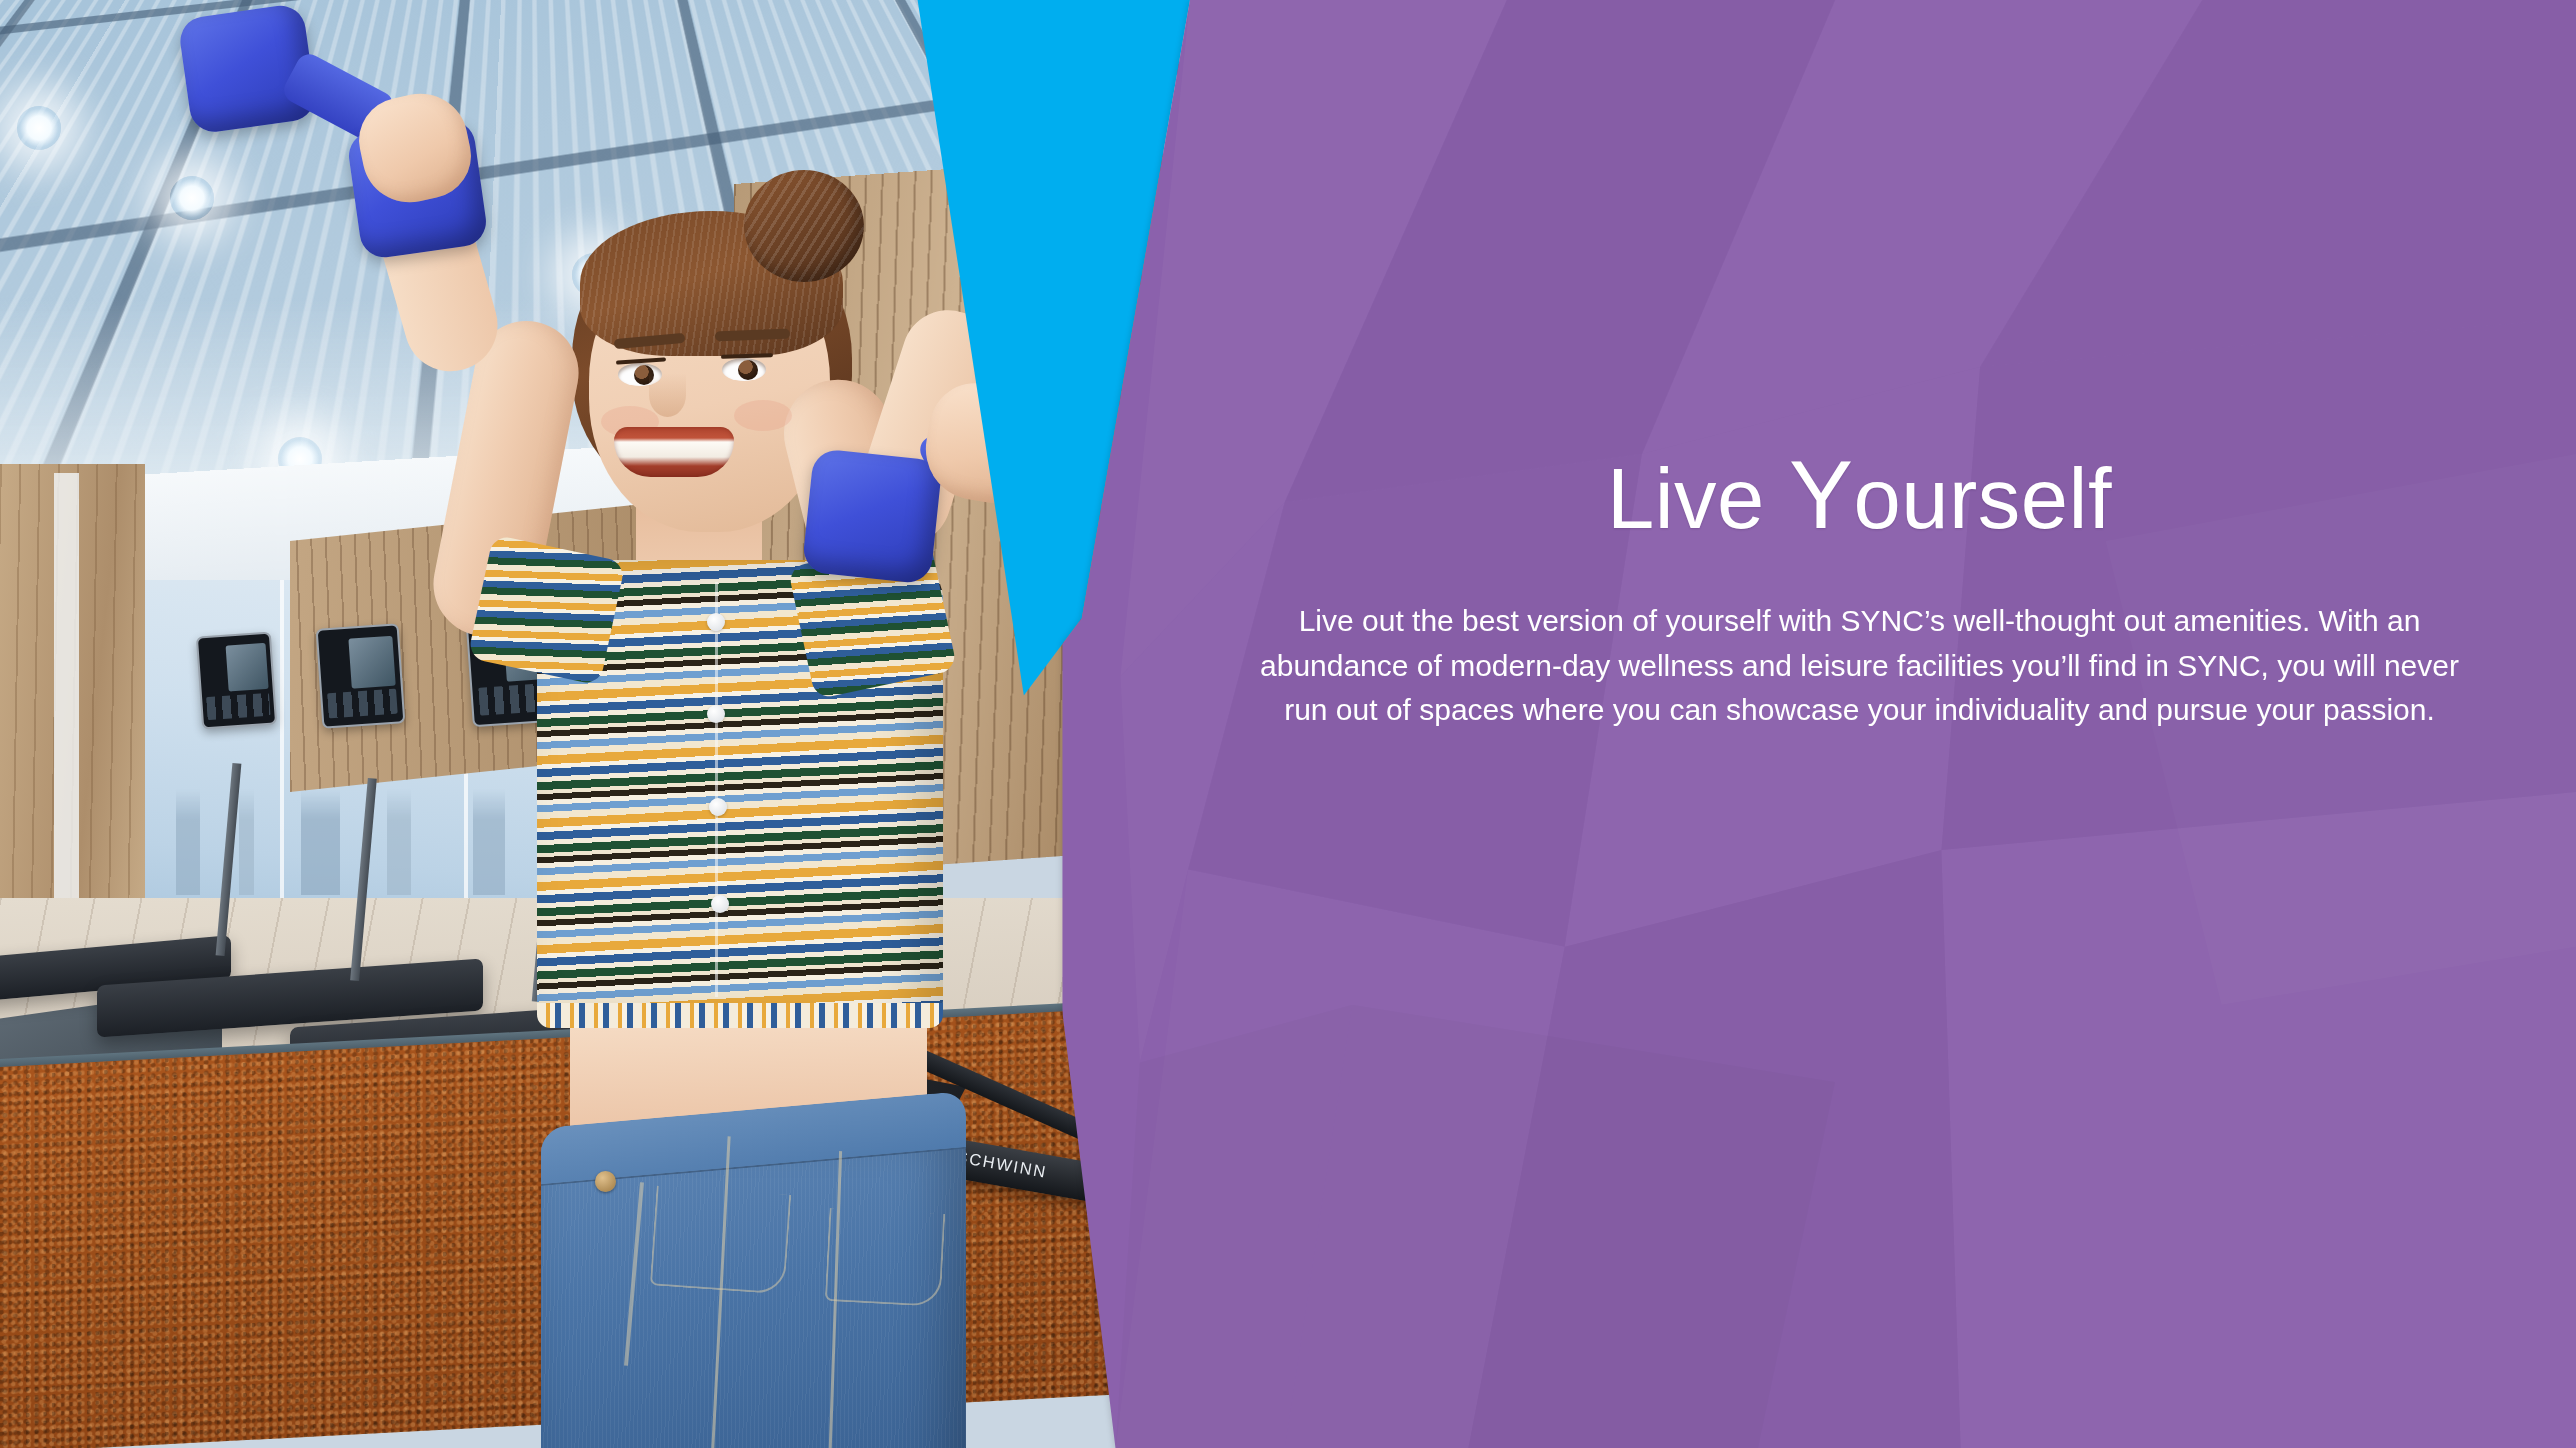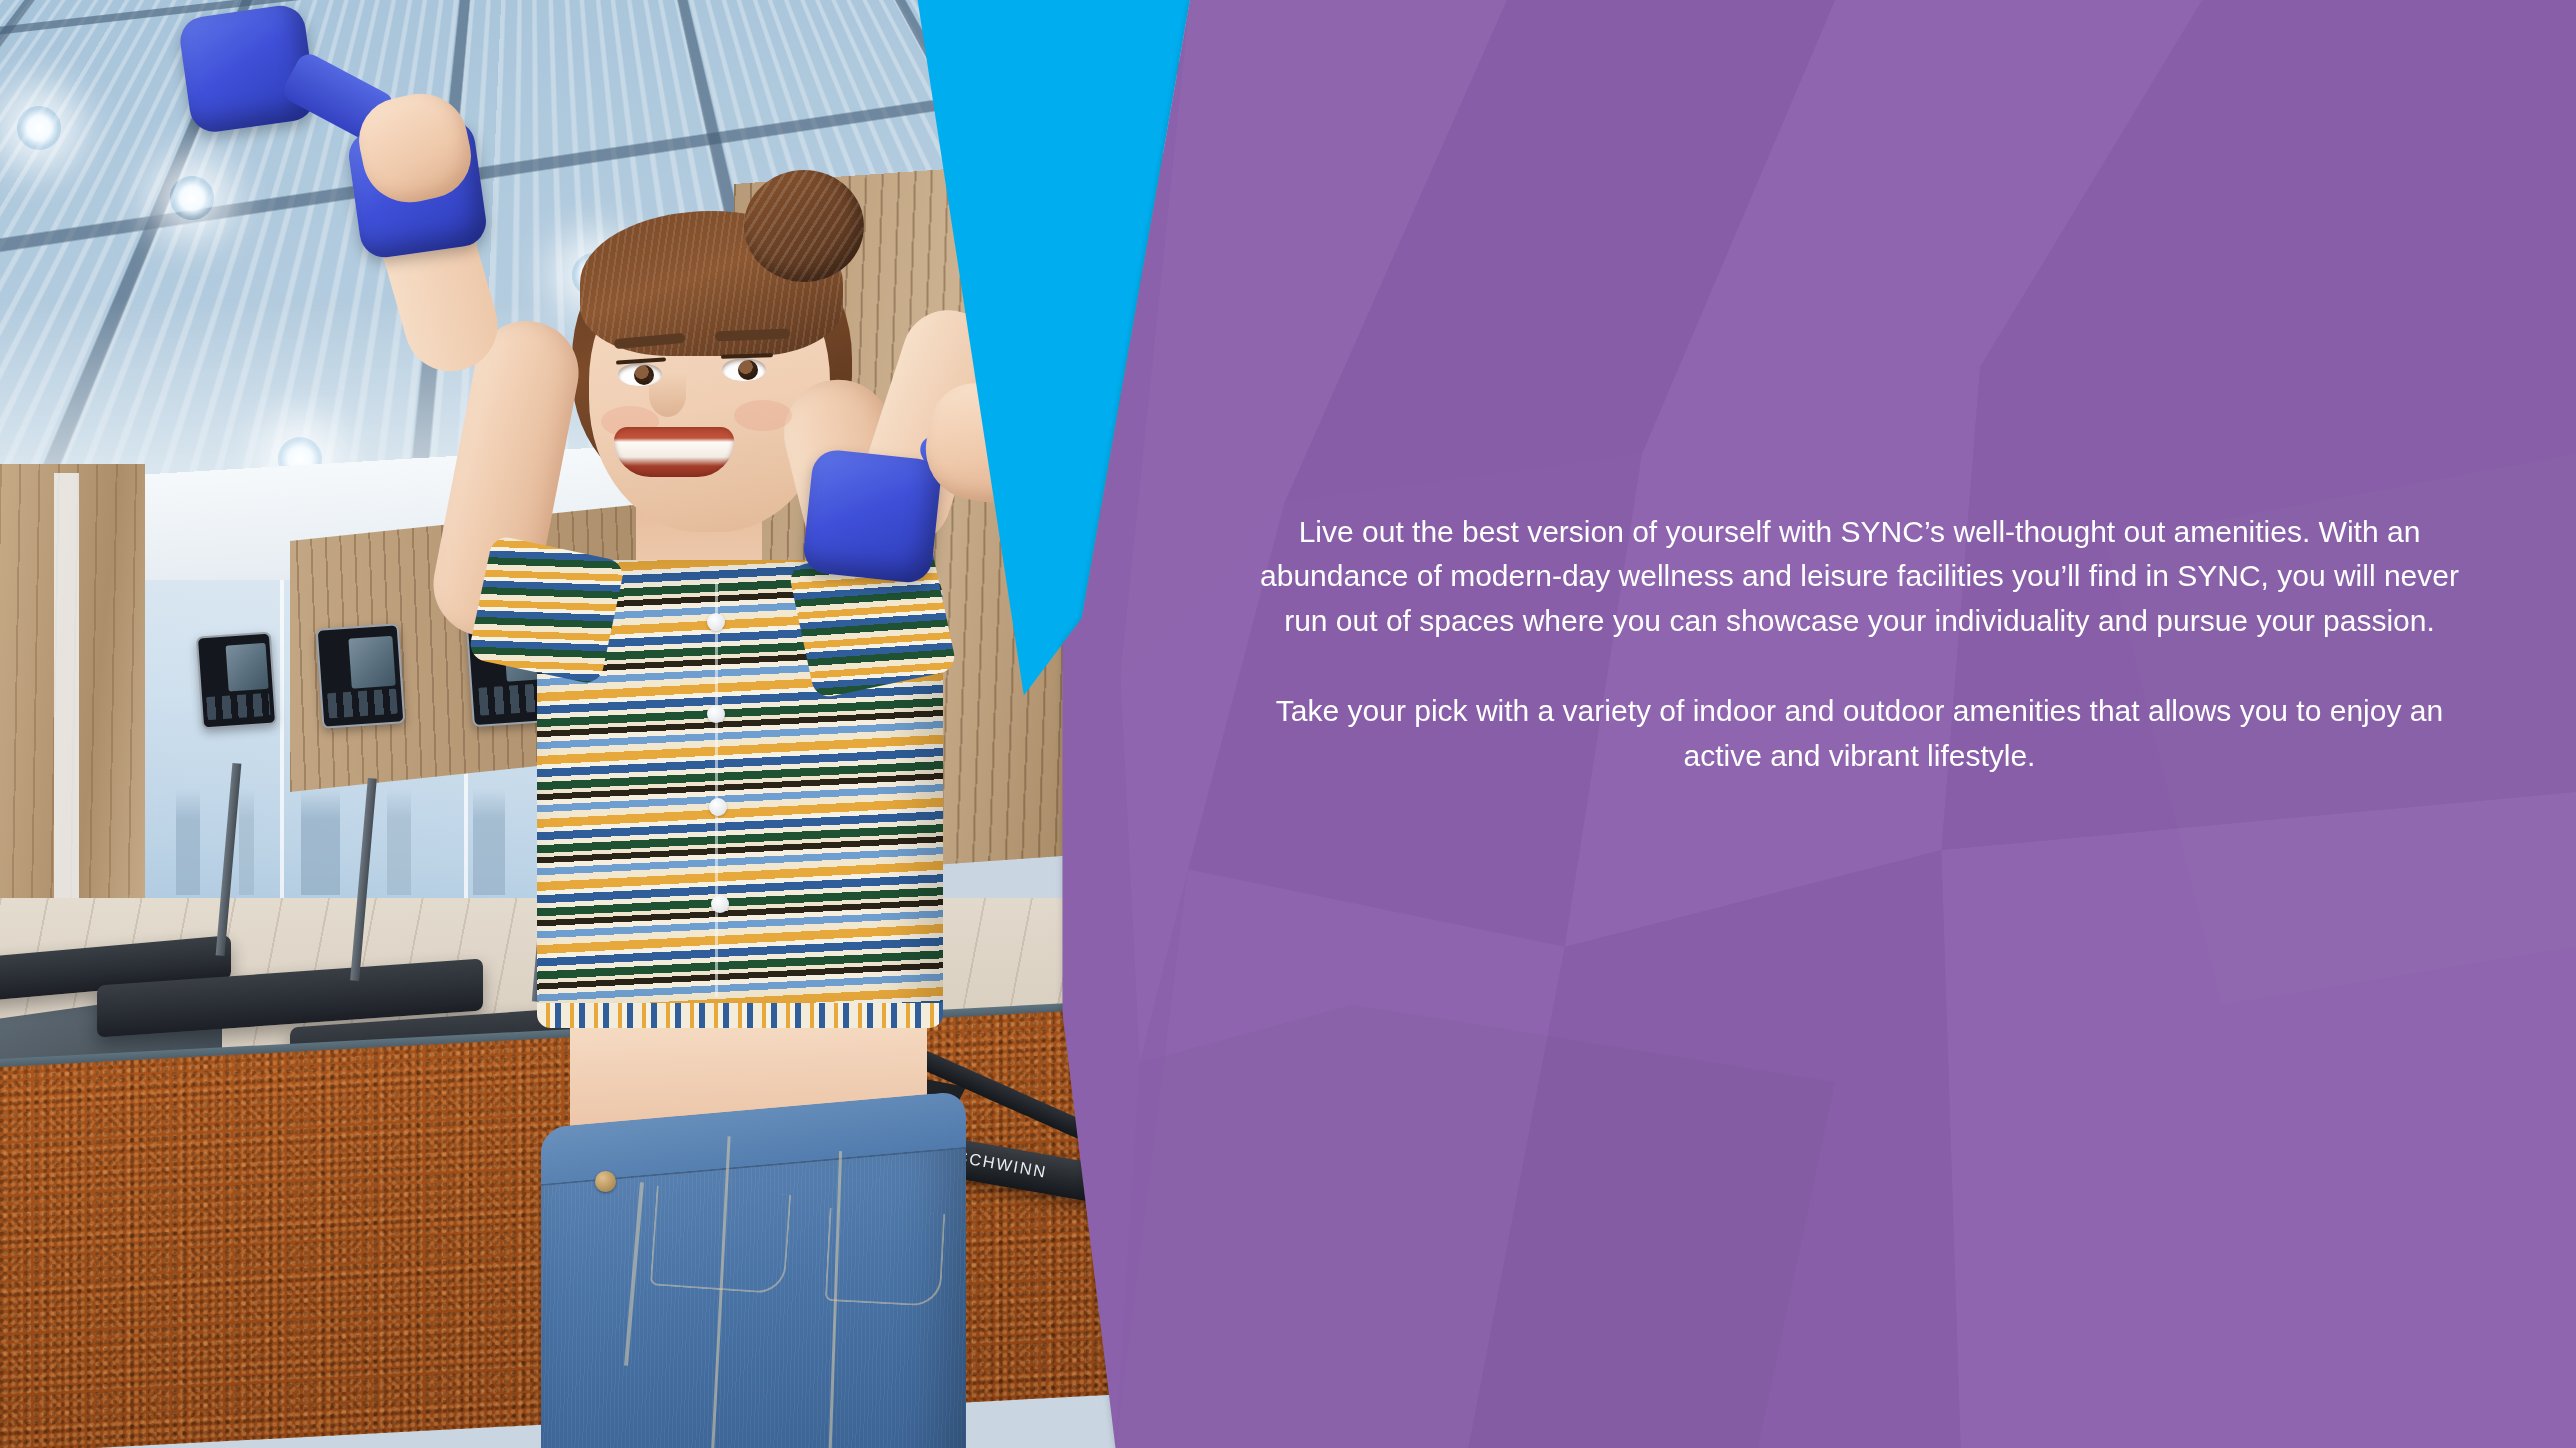--- a/index.html
+++ b/index.html
@@ -362,19 +362,19 @@
       <polygon points="1230,900 1620,980 1520,1500 1155,1500" fill="#ffffff" opacity=".024"></polygon>
       <polygon points="1620,980 2010,880 2030,1500 1520,1500" fill="#000000" opacity=".026"></polygon>
       <polygon points="2010,880 2667,820 2667,1500 2030,1500" fill="#ffffff" opacity=".030"></polygon>
       <polygon points="2180,560 2667,470 2667,980 2300,1040" fill="#ffffff" opacity=".022"></polygon>
       <polygon points="1400,1040 1900,1120 1820,1500 1330,1500" fill="#000000" opacity=".018"></polygon>
       <polygon points="1180,1100 1400,1040 1330,1500 1155,1500" fill="#000000" opacity=".020"></polygon>
     </g>
   </svg>
 
   <div class="copy" style="color: rgb(255, 255, 255);">
+    <h1 class="headline"><span>Live </span><span class="bigcap">Y</span><span>ourself</span></h1>
 
     <p class="para first">Live out the best version of yourself with SYNC’s well-thought out amenities. With an abundance of modern-day wellness and leisure facilities you’ll find in SYNC, you will never run out of spaces where you can showcase your individuality and pursue your passion.</p>
-    <p class="para second">Take your pick with a variety of indoor and outdoor amenities that allows you to enjoy an active and vibrant lifestyle.</p>
   </div>
 
 </div>
 
 
 </body></html>

